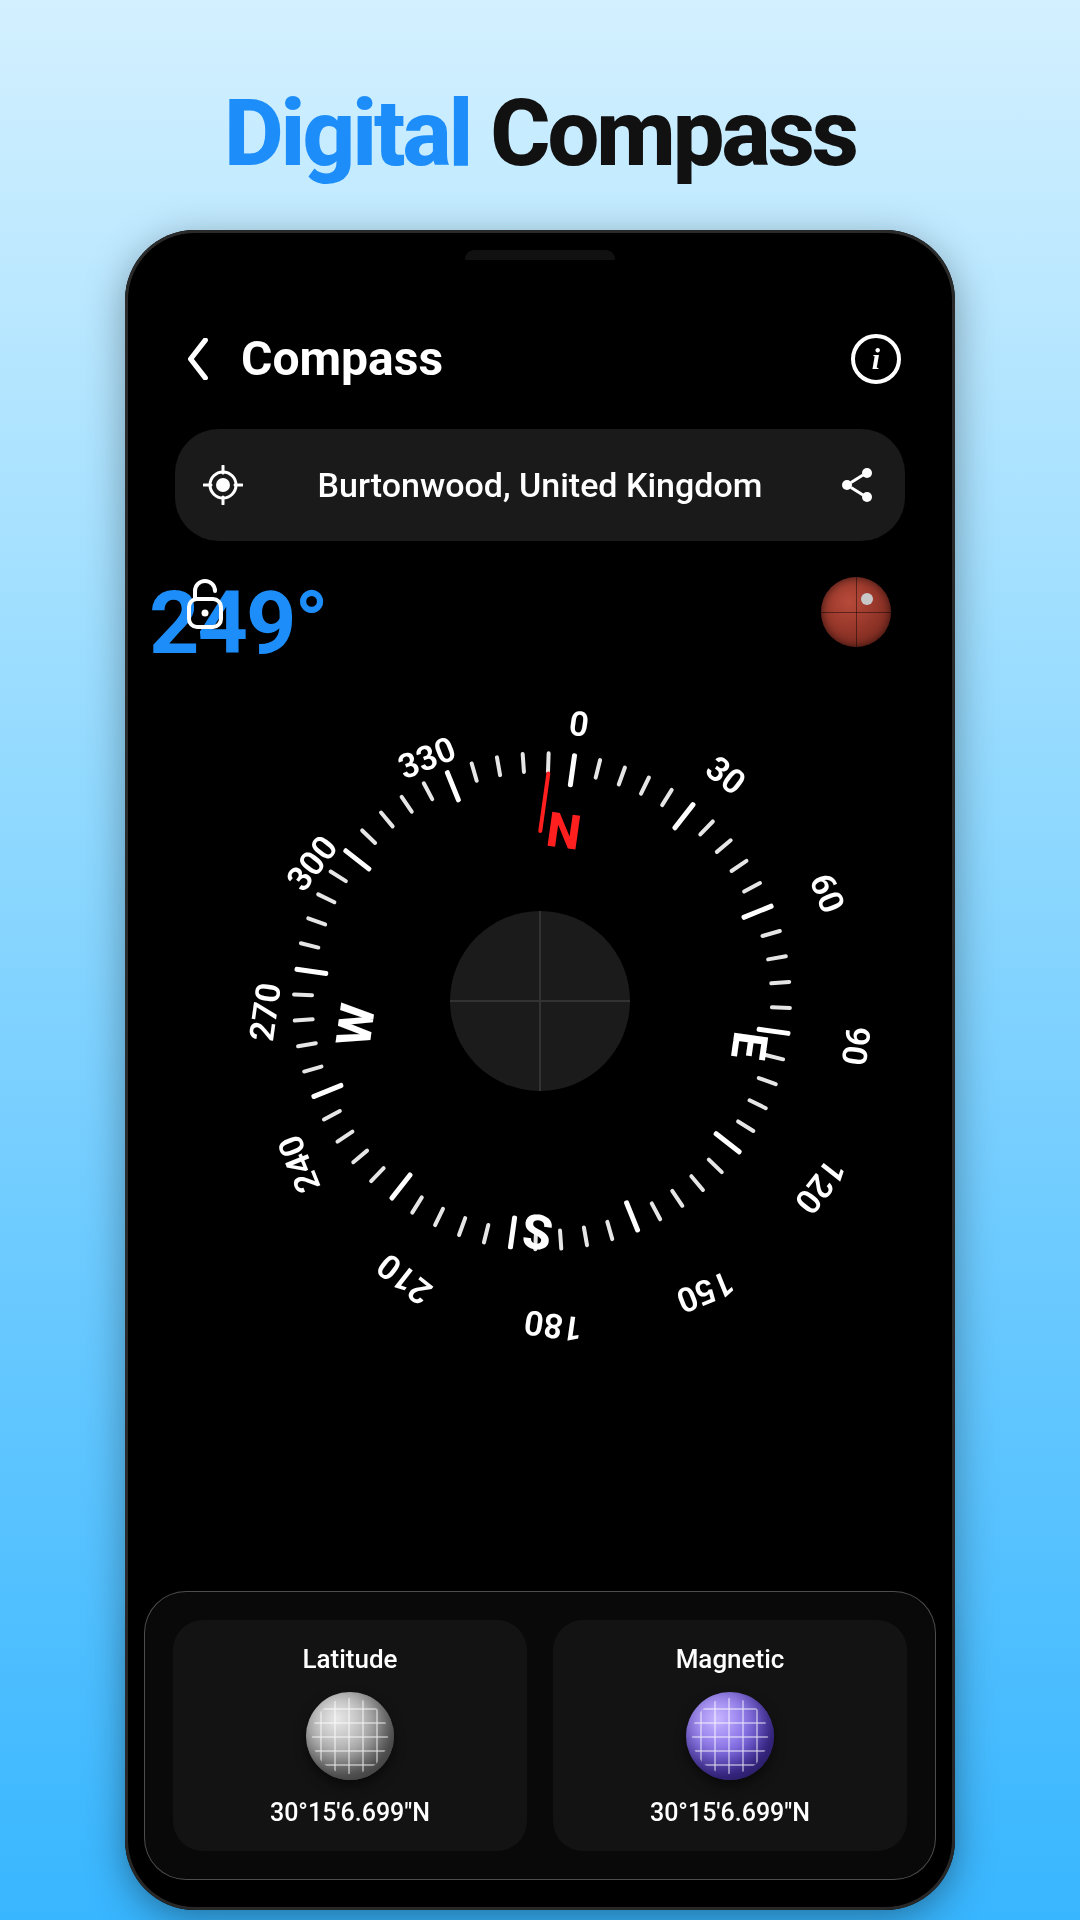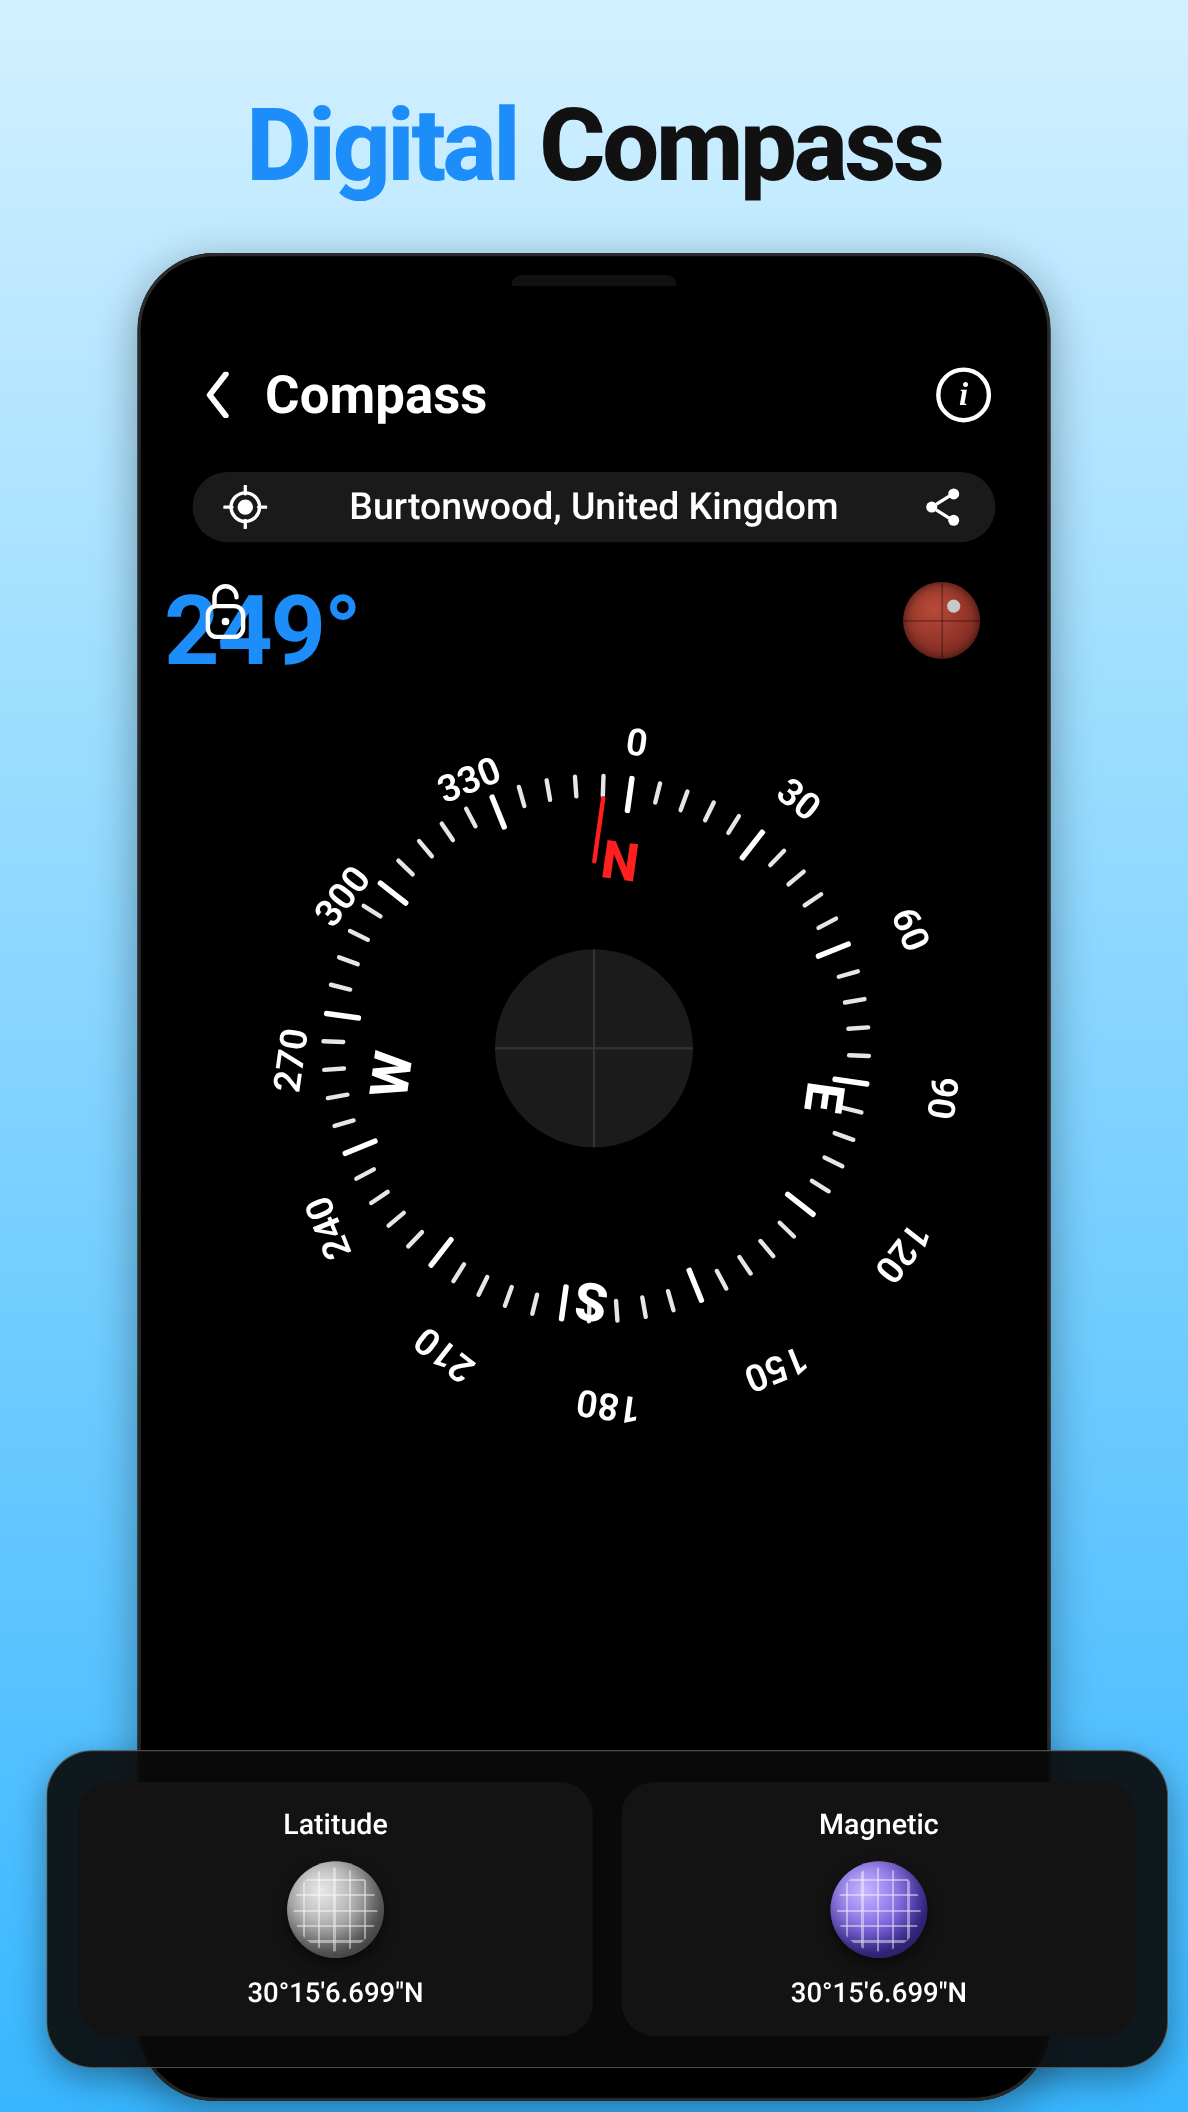--- a/index.html
+++ b/index.html
@@ -51,21 +51,21 @@
   .back { width: 40px; height: 40px; display:flex; align-items:center; justify-content:center; }
   .back svg { width: 26px; height: 42px; }
   .title { font-size: 48px; font-weight: 700; margin-left: 22px; flex: 1; }
   .info { width: 50px; height: 50px; border: 4px solid #fff; border-radius: 50%; display:flex; align-items:center; justify-content:center; font-family: Georgia, serif; font-size: 30px; font-weight: 700; font-style: italic; }
 
   
   .pill {
     margin: 20px 26px 16px 26px;
     background: #1a1a1a;
     border-radius: 44px;
-    height: 64px;
+    height: 112px;
     display: flex; align-items: center;
     padding: 0 28px;
   }
   .pill .gps svg { width: 40px; height: 40px; display:block; }
   .pill .loc { flex: 1; text-align: center; font-size: 34px; font-weight: 500; }
   .pill .share svg { width: 40px; height: 40px; display:block; }
 
   
   .row2 { position: relative; margin-top: 30px; height: 100px; }
   .lock { position: absolute; left: 34px; top: 6px; }
@@ -96,28 +96,27 @@
     position:absolute; left:50%; top:50%; width:180px; height:180px; transform:translate(-50%,-50%);
     background:#1b1b1b; border-radius:50%;
   }
   .hub::before, .hub::after { content:""; position:absolute; background:#333; }
   .hub::before { left:50%; top:0; width:2px; height:100%; transform:translateX(-50%); }
   .hub::after  { top:50%; left:0; height:2px; width:100%; transform:translateY(-50%); }
 
   
   .panel {
     position:absolute; left:50%; transform:translateX(-50%);
-    bottom: 40px; width: 1020px;
+    bottom: 40px; width: 792px;
     background: rgba(10,10,10,.92);
     border: 1px solid rgba(255,255,255,.28);
     border-radius: 42px;
     padding: 28px;
     display:flex; gap: 26px;
     box-shadow: 0 10px 30px rgba(0,0,0,.35);
-    margin-left: 12px;
   }
   .card3 {
     flex:1; background:#131313; border-radius: 30px;
     display:flex; flex-direction:column; align-items:center;
     padding: 24px 10px 24px 10px; color:#fff;
   }
   .card3 .lbl { font-size: 26px; font-weight:500; margin-bottom: 14px; }
   .card3 .ic  { width: 96px; height: 96px; display:flex; align-items:center; justify-content:center; margin-bottom: 14px; }
   .card3 .val { font-size: 25px; font-weight:500; }
 

